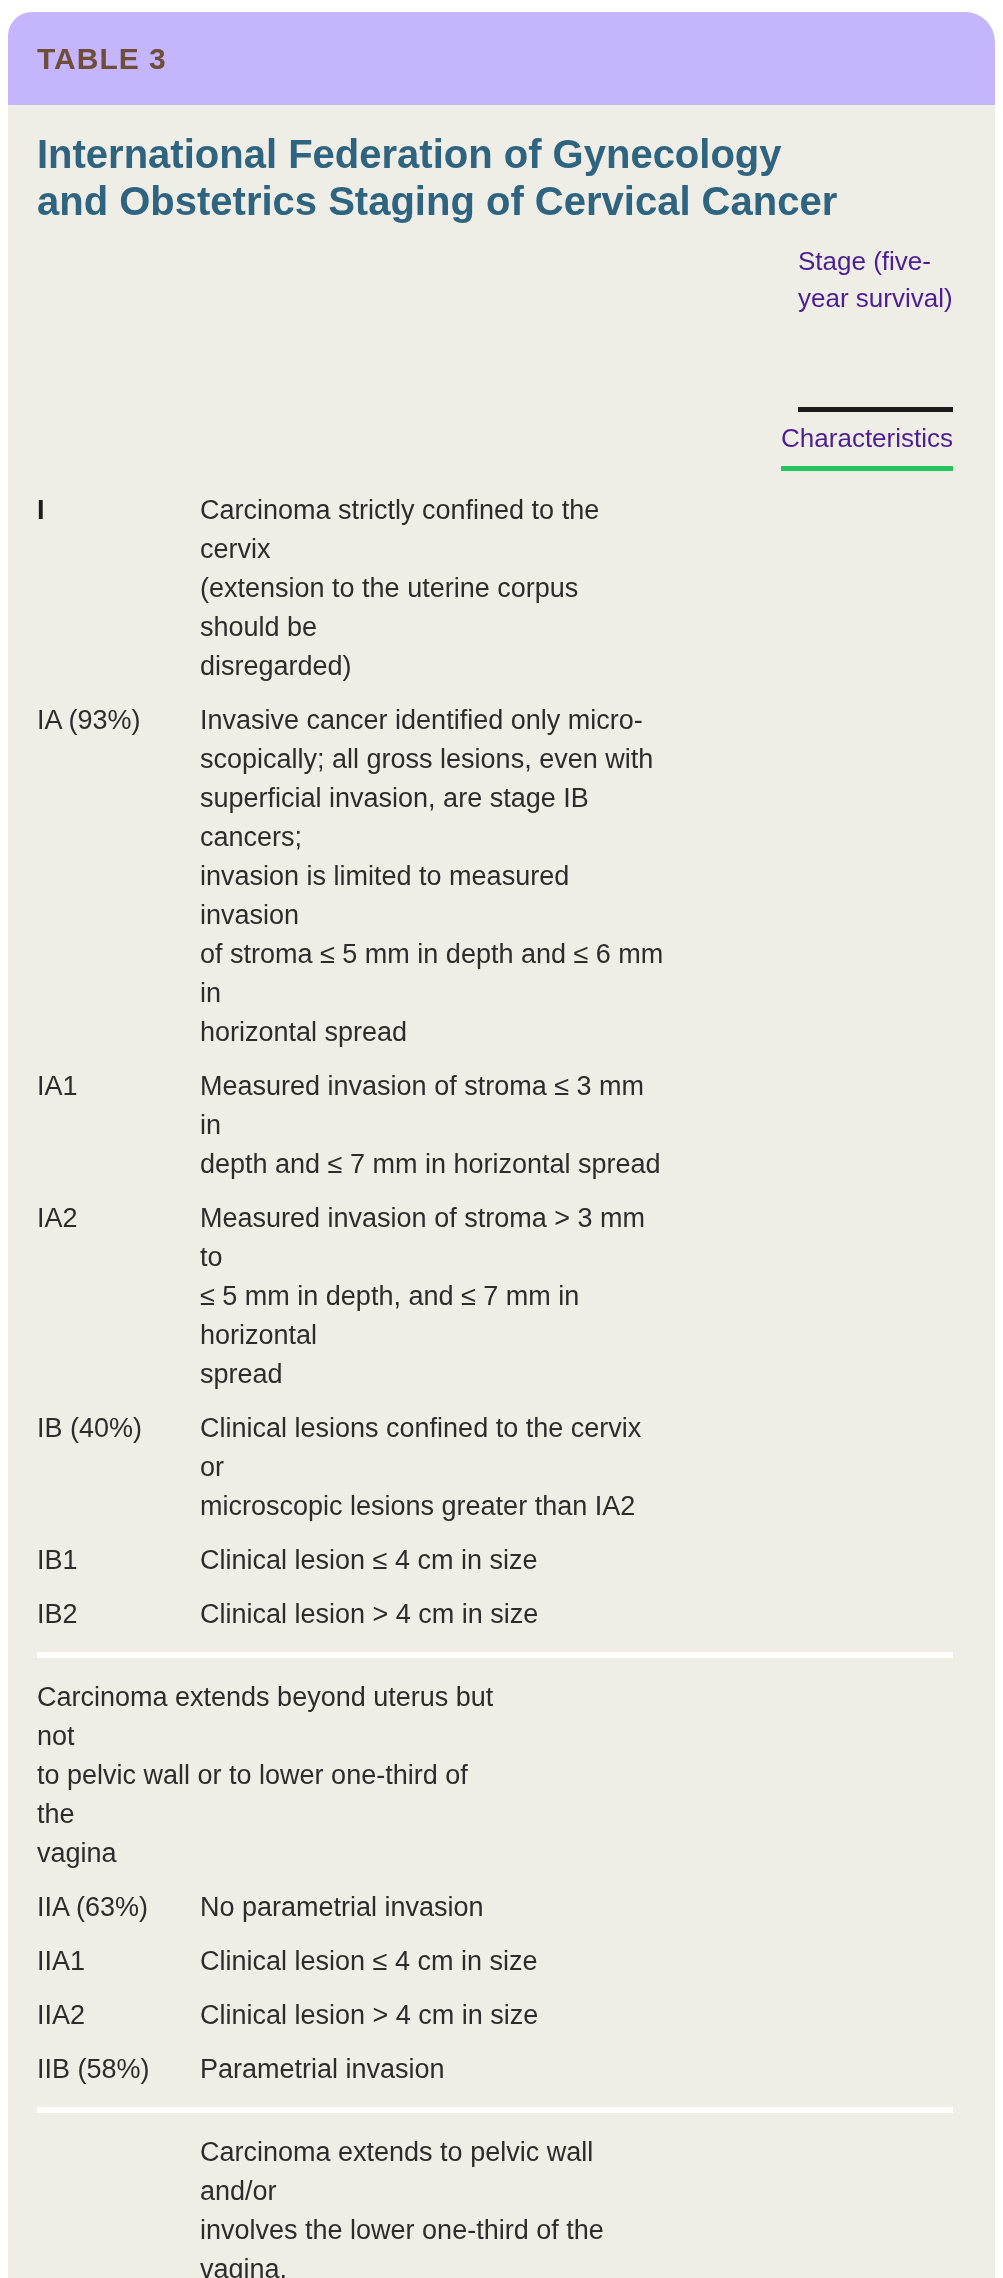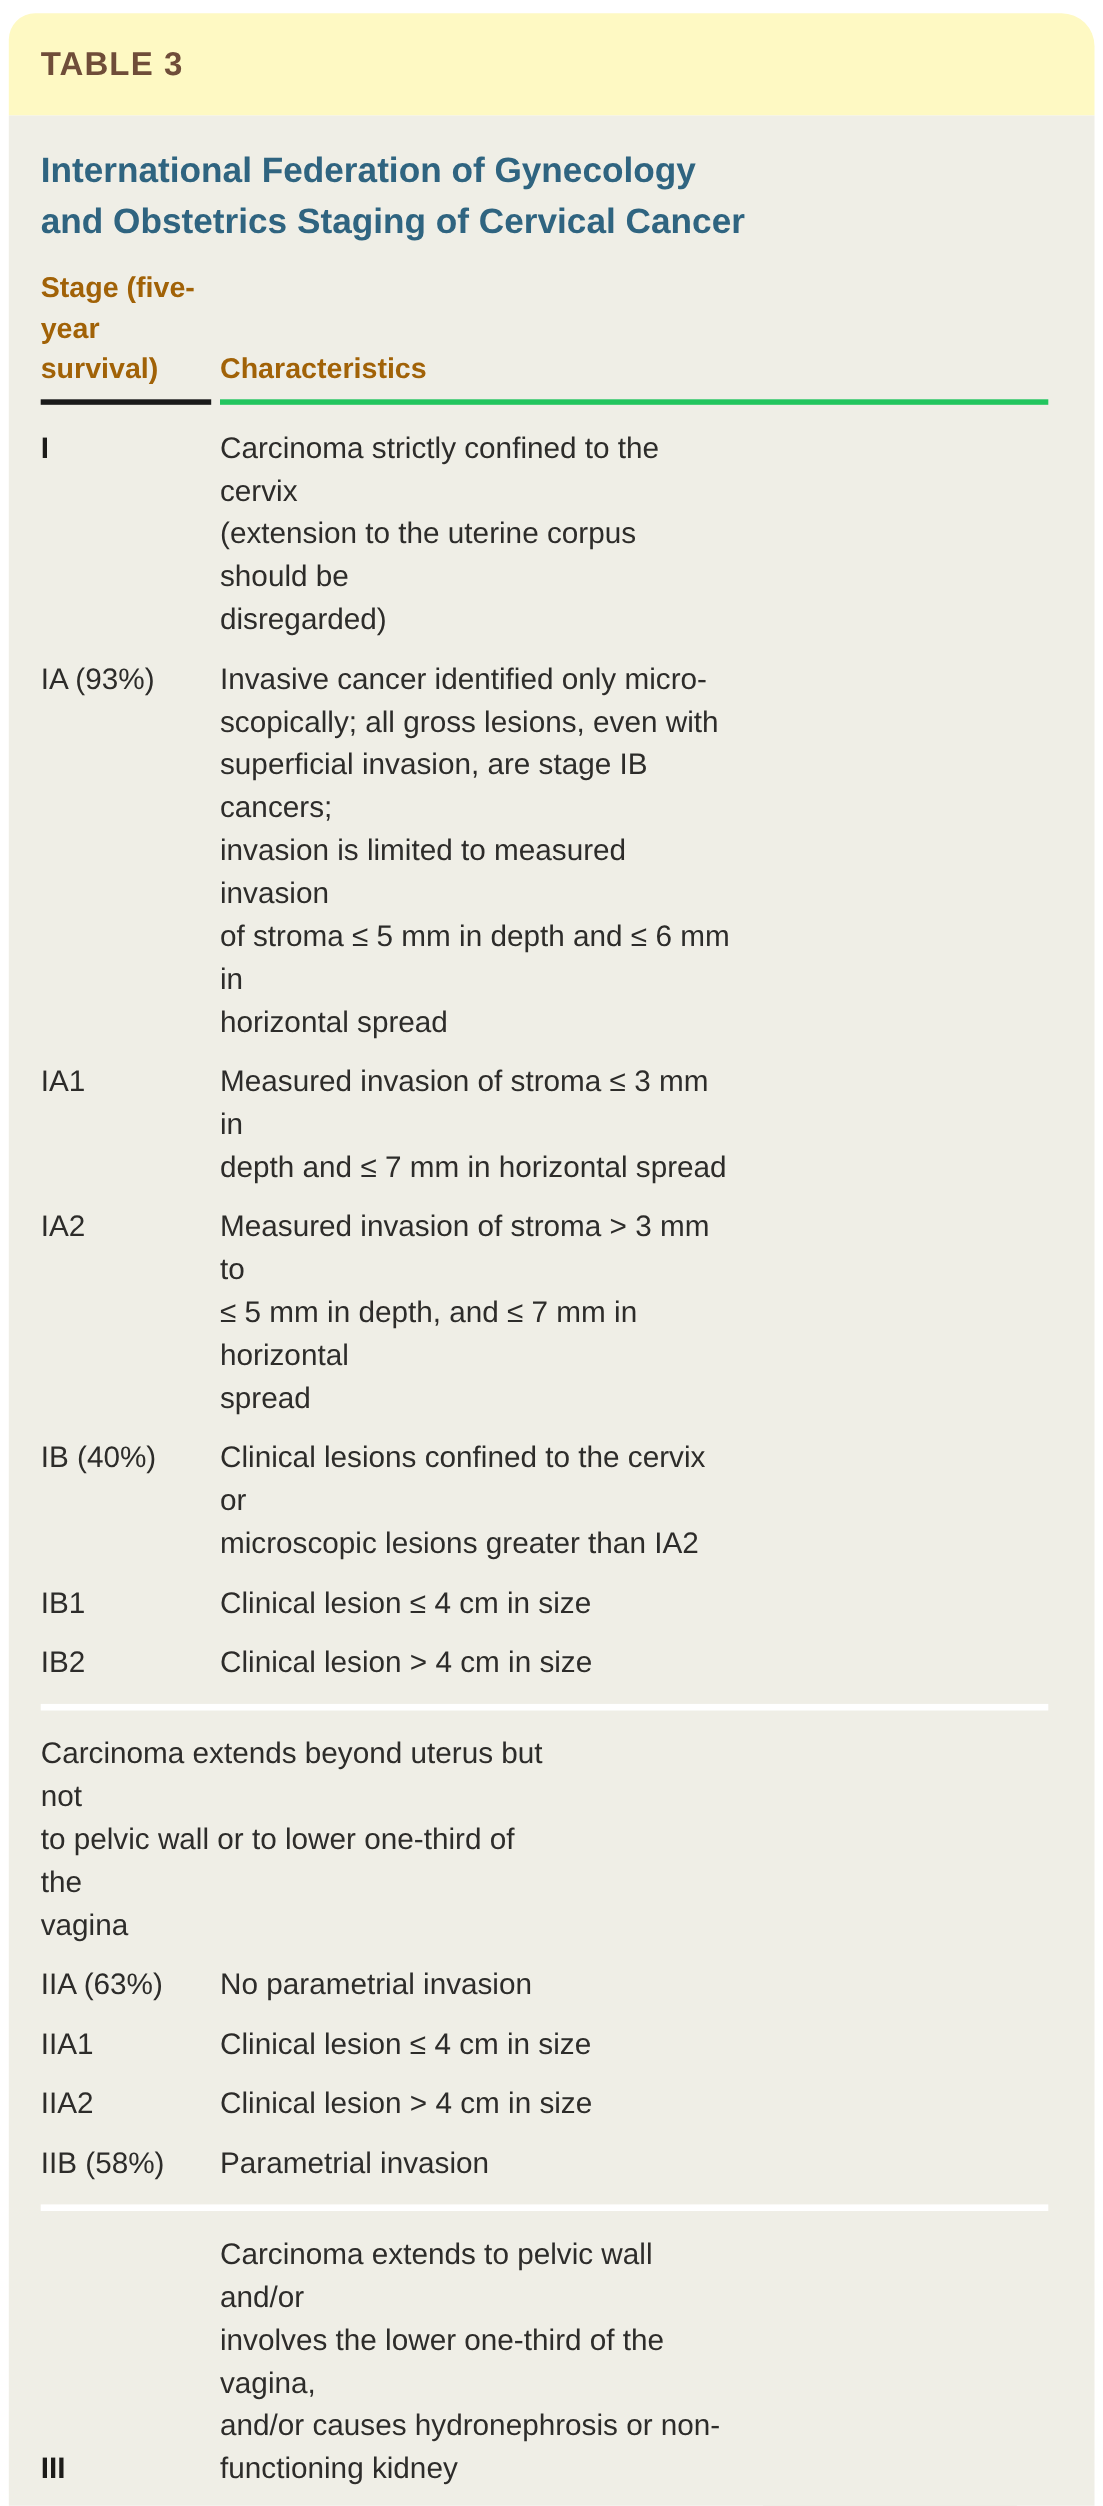--- a/index.html
+++ b/index.html
@@ -9,21 +9,21 @@
     font-family:"Liberation Sans", sans-serif;
     overflow:hidden;
   }
   .card{
     position:relative;
     margin:12px 8px 8px 8px;
     width:987px;
   }
   .band{
     height:93px;
-    background:#fef9c3;
+    background:#c4b5fd;
     border-radius:24px 30px 0 0;
     display:flex;
     align-items:center;
     padding-left:29px;
     box-sizing:border-box;
   }
   .band-label{
     color:#6f4d39;
     font-size:30px;
     font-weight:bold;
@@ -31,34 +31,35 @@
   }
   .body{
     background:#efeee6;
     border-radius:0 0 36px 36px;
     padding:26px 42px 30px 29px;
     box-sizing:border-box;
     min-height:2165px;
   }
   .page-title{
     color:#2f6480;
-    font-size:32px;
+    font-size:40px;
     font-weight:bold;
     line-height:47px;
     white-space:pre-line;
     margin:0 0 18px 0;
   }
   .colhead{
     display:flex;
     gap:8px;
     align-items:flex-end;
-    font-weight:bold;
+    font-weight:normal;
     font-size:26px;
     line-height:37px;
-    color:#a16207;
+    color:#4c1d95;
+    flex-direction:column;
   }
   .colhead .c1{
     width:155px;
     flex:0 0 155px;
     white-space:pre-line;
     border-bottom:5px solid #1a1a1a;
     padding-bottom:9px;
   }
   .colhead .c2{
     flex:1;

